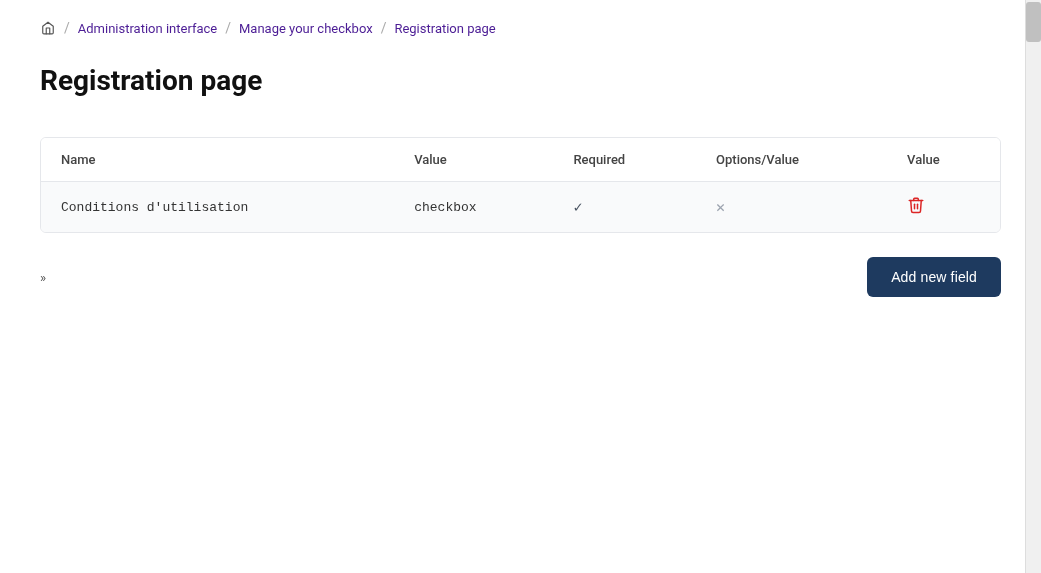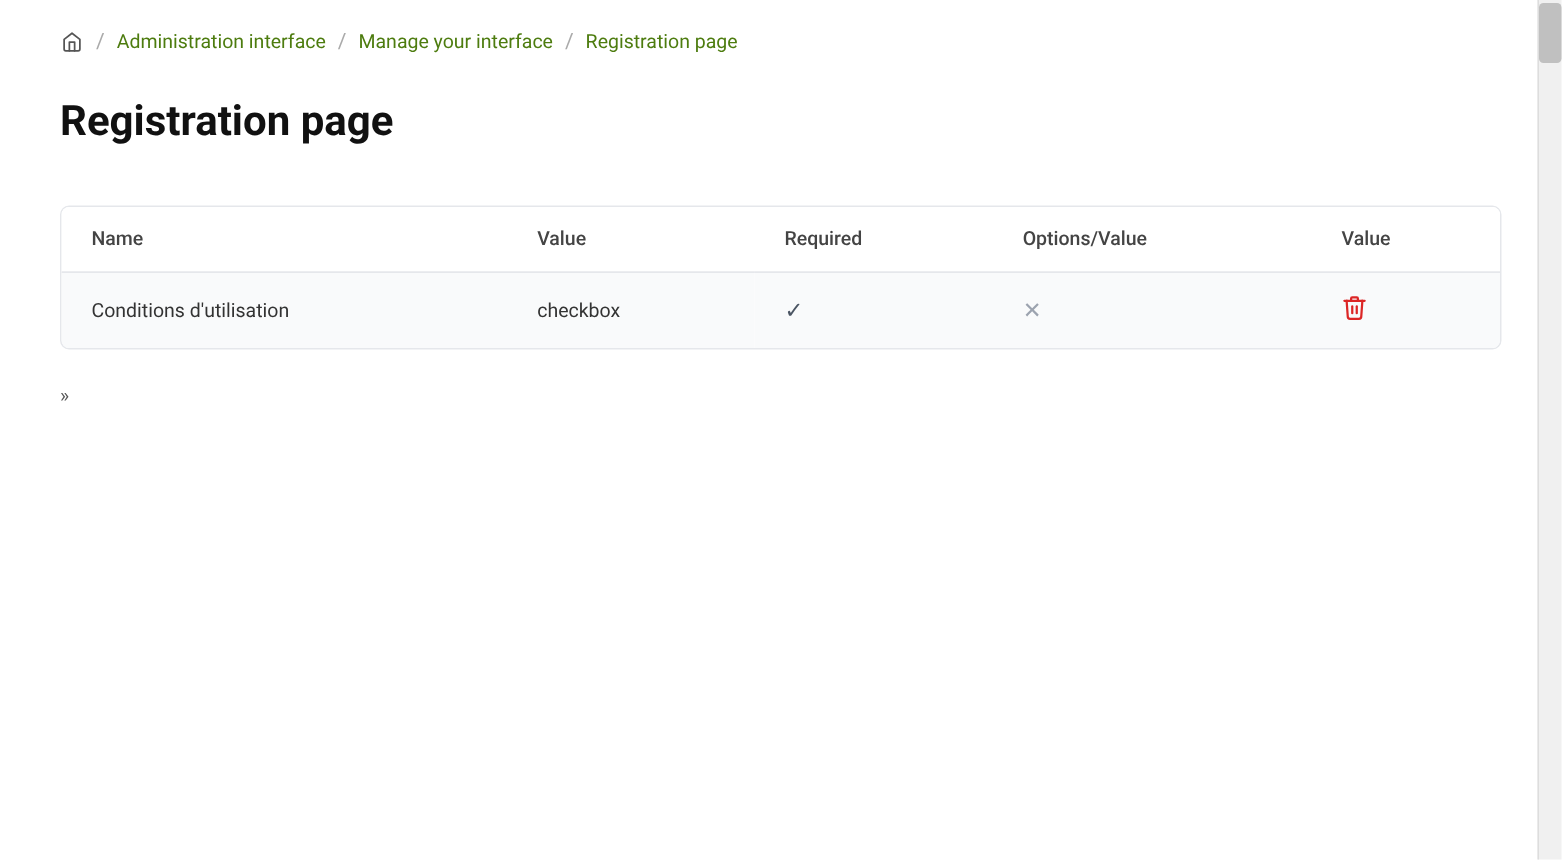--- a/index.html
+++ b/index.html
@@ -40,21 +40,21 @@
       justify-content: center;
       color: #555;
     }
 
     .breadcrumb-separator {
       color: #aaa;
       font-size: 14px;
     }
 
     .breadcrumb a, .breadcrumb-item {
-      color: #4d7c0f;
+      color: #4c1d95;
       text-decoration: none;
       cursor: pointer;
     }
 
     
     .page-title {
       font-size: 28px;
       font-weight: 700;
       color: #111;
       margin-bottom: 40px;
@@ -93,20 +93,21 @@
     }
 
     tbody tr:last-child {
       border-bottom: none;
     }
 
     tbody td {
       padding: 14px 20px;
       font-size: 13px;
       color: #333;
+      font-family: Liberation Mono, monospace;
     }
 
     .check-icon {
       color: #4b5563;
       font-size: 15px;
     }
 
     .cross-icon {
       color: #9ca3af;
       font-size: 15px;
@@ -175,21 +176,21 @@
   <nav class="breadcrumb">
     <span class="breadcrumb-home-icon">
       <svg width="14" height="14" viewBox="0 0 24 24" fill="none" stroke="currentColor" stroke-width="2" stroke-linecap="round" stroke-linejoin="round">
         <path d="M3 9l9-7 9 7v11a2 2 0 0 1-2 2H5a2 2 0 0 1-2-2z"></path>
         <polyline points="9 22 9 12 15 12 15 22"></polyline>
       </svg>
     </span>
     <span class="breadcrumb-separator">/</span>
     <a class="breadcrumb-item">Administration interface</a>
     <span class="breadcrumb-separator">/</span>
-    <a class="breadcrumb-item">Manage your interface</a>
+    <a class="breadcrumb-item">Manage your checkbox</a>
     <span class="breadcrumb-separator">/</span>
     <span class="breadcrumb-item">Registration page</span>
   </nav>
 
   <h1 class="page-title">Registration page</h1>
 
   <div class="table-container">
     <table>
       <thead>
         <tr>
@@ -215,19 +216,20 @@
       <path d="M9 6V4a1 1 0 0 1 1-1h4a1 1 0 0 1 1 1v2"></path>
     </svg>
               </span></td>
           </tr>
         </tbody>
     </table>
   </div>
 
   <div class="bottom-row">
     <span class="chevron-expand">»</span>
+    <button class="add-new-field-btn">Add new field</button>
   </div>
 
 </div>
 
 <div class="scrollbar-area">
   <div class="scrollbar-thumb"></div>
 </div>
 
 </body></html>

